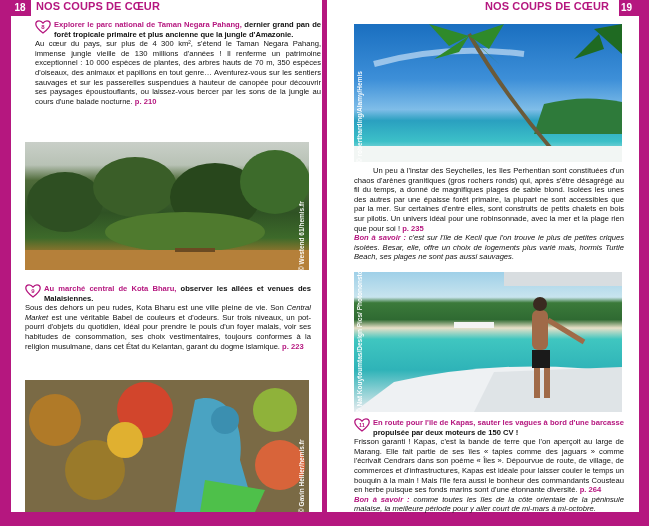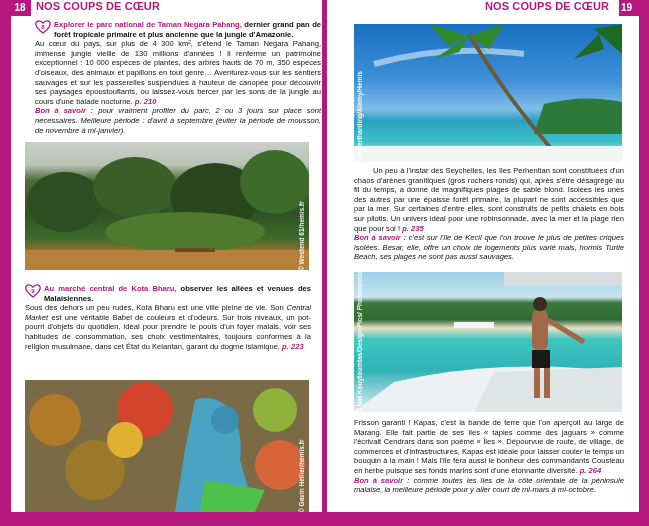--- a/index.html
+++ b/index.html
@@ -21,21 +21,21 @@
     .rt-left { left: 25px; }
     .rt-right { right: 30px; }
 
     .block { position: absolute; font-size: 7.6px; line-height: 9.6px; text-align: justify; }
     .heading { position: relative; padding-left: 19px; font-weight: bold; }
     .heading .pink { color: #b5177f; }
     .heart { position: absolute; left: 0; top: 0; width: 16px; height: 14px; }
     .heart svg { width: 16px; height: 14px; display: block; }
     .tip { color: #111; font-style: italic; }
     .tip .tip-label { color: #b5177f; font-weight: bold; }
-    .pageref { color: #b5177f; font-style: italic; font-weight: bold; }
+    .pageref { color: #b5177f; font-weight: bold; }
     .ital { font-style: italic; }
 
     .photo { position: absolute; overflow: hidden; }
     .credit { position: absolute; color: #fff; font-size: 6.5px; font-weight: bold; white-space: nowrap;
               transform-origin: left bottom; transform: rotate(-90deg); opacity: 0.95; }
   </style>
 </head>
 <body>
 
 <div class="spread">
@@ -48,21 +48,20 @@
       <div class="heading">
         <span class="heart">
           <svg viewBox="0 0 16 14">
               <path d="M8 13 C2 8.5 0.8 6 0.8 4 C0.8 2 2.3 0.8 4.1 0.8 C5.8 0.8 7.1 1.9 8 3.2 C8.9 1.9 10.2 0.8 11.9 0.8 C13.7 0.8 15.2 2 15.2 4 C15.2 6 14 8.5 8 13 Z" fill="none" stroke="#b5177f" stroke-width="1.3"></path>
               <text x="8" y="8.6" font-size="6" text-anchor="middle" fill="#b5177f" font-weight="bold" font-family="Liberation Sans, sans-serif">8</text>
             </svg>
         </span>
         <span class="pink">Explorer le parc national de Taman Negara Pahang,</span><span> dernier grand pan de forêt tropicale primaire et plus ancienne que la jungle d'Amazonie.</span>
       </div>
       <div><span>Au cœur du pays, sur plus de 4 300 km², s'étend le Taman Negara Pahang, immense jungle vieille de 130 millions d'années ! Il renferme un patrimoine exceptionnel : 10 000 espèces de plantes, des arbres hauts de 70 m, 350 espèces d'oiseaux, des animaux et papillons en tout genre… Aventurez-vous sur les sentiers sauvages et sur les passerelles suspendues à hauteur de canopée pour découvrir ses paysages époustouflants, ou laissez-vous bercer par les sons de la jungle au cours d'une balade nocturne.</span> <span class="pageref">p. 210</span></div>
-      <div class="tip"><span class="tip-label">Bon à savoir :</span><span> pour vraiment profiter du parc, 2 ou 3 jours sur place sont nécessaires. Meilleure période : d'avril à septembre (éviter la période de mousson, de novembre à mi-janvier).</span></div>
     </div>
 
     <div class="photo" style="left:14px; top:142px; width:284px; height:128px; background: linear-gradient(180deg, #c9cfc8 0%, #b8c2b5 18%, #4f6b3a 30%, #2f5224 55%, #3d6a2a 75%, #a0762e 88%, #c28a3a 100%);">
       <svg width="284" height="128" style="position:absolute;left:0;top:0">
         <ellipse cx="40" cy="60" rx="38" ry="30" fill="#2e4f22"></ellipse>
         <ellipse cx="110" cy="45" rx="42" ry="30" fill="#3a5e28"></ellipse>
         <ellipse cx="190" cy="55" rx="45" ry="34" fill="#28471c"></ellipse>
         <ellipse cx="250" cy="40" rx="35" ry="32" fill="#3d6b2b"></ellipse>
         <ellipse cx="160" cy="90" rx="80" ry="20" fill="#4f7a2e"></ellipse>
         <rect x="0" y="108" width="284" height="20" fill="#b5803a"></rect>
@@ -140,17 +139,26 @@
         <rect x="178" y="78" width="18" height="18" fill="#1a1a1a"></rect>
         <rect x="180" y="96" width="6" height="30" fill="#a06a48"></rect>
         <rect x="190" y="96" width="6" height="30" fill="#a06a48"></rect>
         <path d="M194 48 L230 70" stroke="#a06a48" stroke-width="5"></path>
         <rect x="100" y="50" width="40" height="6" fill="#f4f4f4"></rect>
       </svg>
       <span class="credit" style="left:9px; top:134px;">© Nat Kouytoumtas/Design Pics/ Photononstop</span>
     </div>
 
     <div class="block" style="left:27px; top:418px; width:270px;">
+      <div class="heading">
+        <span class="heart">
+          <svg viewBox="0 0 16 14">
+              <path d="M8 13 C2 8.5 0.8 6 0.8 4 C0.8 2 2.3 0.8 4.1 0.8 C5.8 0.8 7.1 1.9 8 3.2 C8.9 1.9 10.2 0.8 11.9 0.8 C13.7 0.8 15.2 2 15.2 4 C15.2 6 14 8.5 8 13 Z" fill="none" stroke="#b5177f" stroke-width="1.3"></path>
+              <text x="8" y="8.6" font-size="5.5" text-anchor="middle" fill="#b5177f" font-weight="bold" font-family="Liberation Sans, sans-serif">11</text>
+            </svg>
+        </span>
+        <span class="pink">En route pour l'île de Kapas, sauter les vagues à bord d'une barcasse</span><span> propulsée par deux moteurs de 150 CV !</span>
+      </div>
       <div><span>Frisson garanti ! Kapas, c'est la bande de terre que l'on aperçoit au large de Marang. Elle fait partie de ses îles « tapies comme des jaguars » comme l'écrivait Cendrars dans son poème « Îles ». Dépourvue de route, de village, de commerces et d'infrastructures, Kapas est idéale pour laisser couler le temps un bouquin à la main ! Mais l'île fera aussi le bonheur des commandants Cousteau en herbe puisque ses fonds marins sont d'une étonnante diversité.</span> <span class="pageref">p. 264</span></div>
       <div class="tip"><span class="tip-label">Bon à savoir :</span><span> comme toutes les îles de la côte orientale de la péninsule malaise, la meilleure période pour y aller court de mi-mars à mi-octobre.</span></div>
     </div>
   </div>
 </div>
 
 </body></html>

